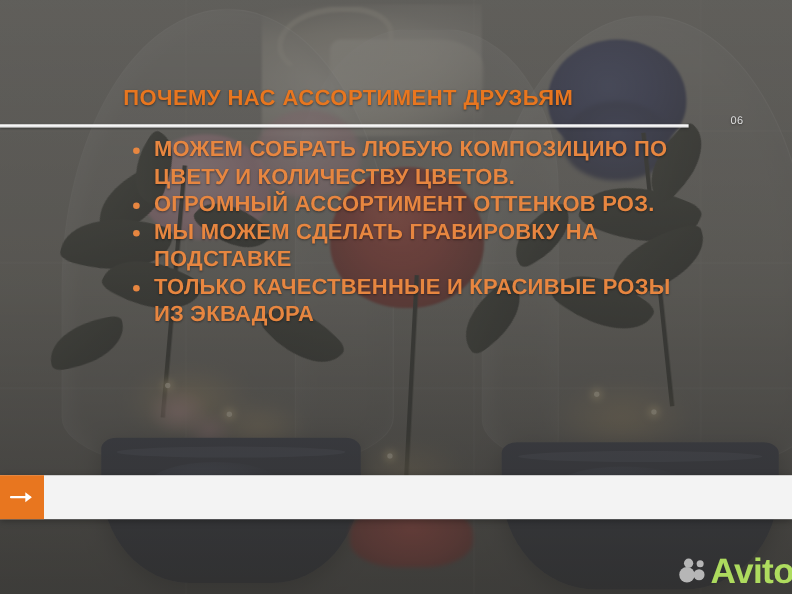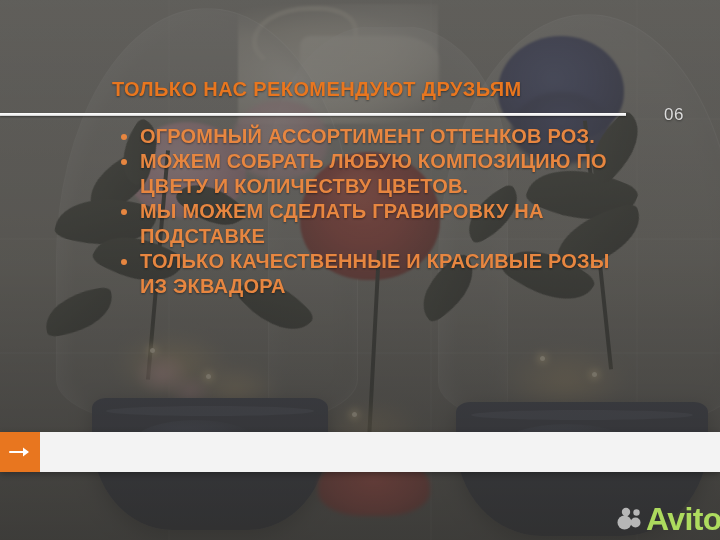--- a/index.html
+++ b/index.html
@@ -270,21 +270,21 @@
     width: 626px;
     height: 3px;
     background: linear-gradient(180deg, #ffffff 0%, #f2f2f2 55%, #c9c9c9 100%);
     box-shadow: 0 1px 2px rgba(0,0,0,0.35);
   }
 
   .page-num {
     position: absolute;
     left: 664px;
     top: 105px;
-    font-size: 17px;
+    font-size: 10px;
     color: #dcdcdc;
     letter-spacing: 0.5px;
     text-shadow: 0 1px 2px rgba(0,0,0,0.4);
   }
 
   .bullets {
     position: absolute;
     left: 116px;
     top: 124px;
     width: 520px;
@@ -423,29 +423,29 @@
     <div class="dome-base dome-base-right">
       <div class="base-rim"></div>
       <div class="base-sheen"></div>
     </div>
     <div class="rose-red-low"></div>
 
     <div class="scrim"></div>
     <div class="scrim-2"></div>
   </div>
 
-  <div class="title">ТОЛЬКО НАС РЕКОМЕНДУЮТ ДРУЗЬЯМ</div>
+  <div class="title">ПОЧЕМУ НАС АССОРТИМЕНТ ДРУЗЬЯМ</div>
 
   <div class="rule"></div>
 
   <div class="page-num">06</div>
 
   <ul class="bullets">
+    <li>МОЖЕМ СОБРАТЬ ЛЮБУЮ КОМПОЗИЦИЮ ПО ЦВЕТУ И КОЛИЧЕСТВУ ЦВЕТОВ.</li>
     <li>ОГРОМНЫЙ АССОРТИМЕНТ ОТТЕНКОВ РОЗ.</li>
-    <li>МОЖЕМ СОБРАТЬ ЛЮБУЮ КОМПОЗИЦИЮ ПО ЦВЕТУ И КОЛИЧЕСТВУ ЦВЕТОВ.</li>
     <li>МЫ МОЖЕМ СДЕЛАТЬ ГРАВИРОВКУ НА ПОДСТАВКЕ</li>
     <li>ТОЛЬКО КАЧЕСТВЕННЫЕ И КРАСИВЫЕ РОЗЫ ИЗ ЭКВАДОРА</li>
   </ul>
 
   <div class="bottom-band"></div>
   <div class="arrow-tile">
     <svg width="22" height="12" viewBox="0 0 22 12">
       <path d="M1 6 H18" stroke="#ffffff" stroke-width="2" fill="none" stroke-linecap="round"></path>
       <path d="M14 1.5 L20 6 L14 10.5 Z" fill="#ffffff"></path>
     </svg>

